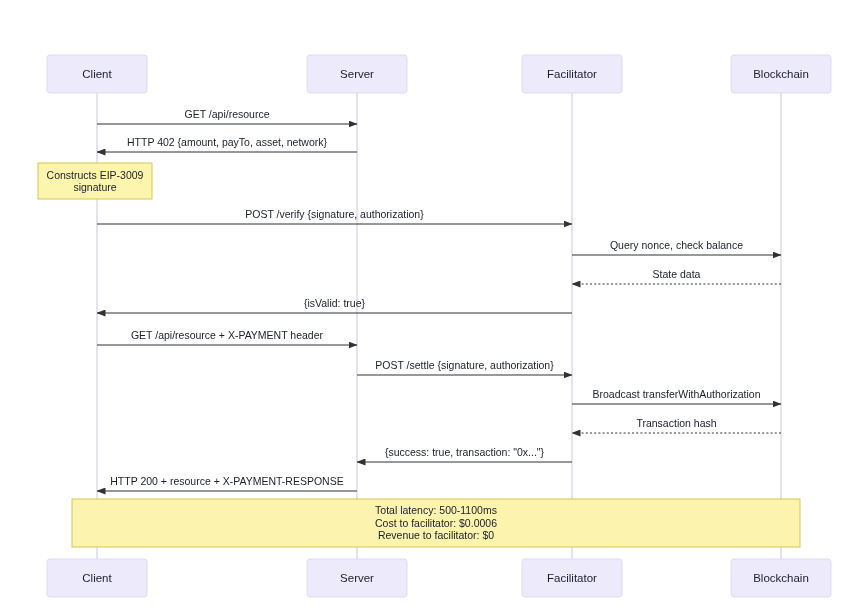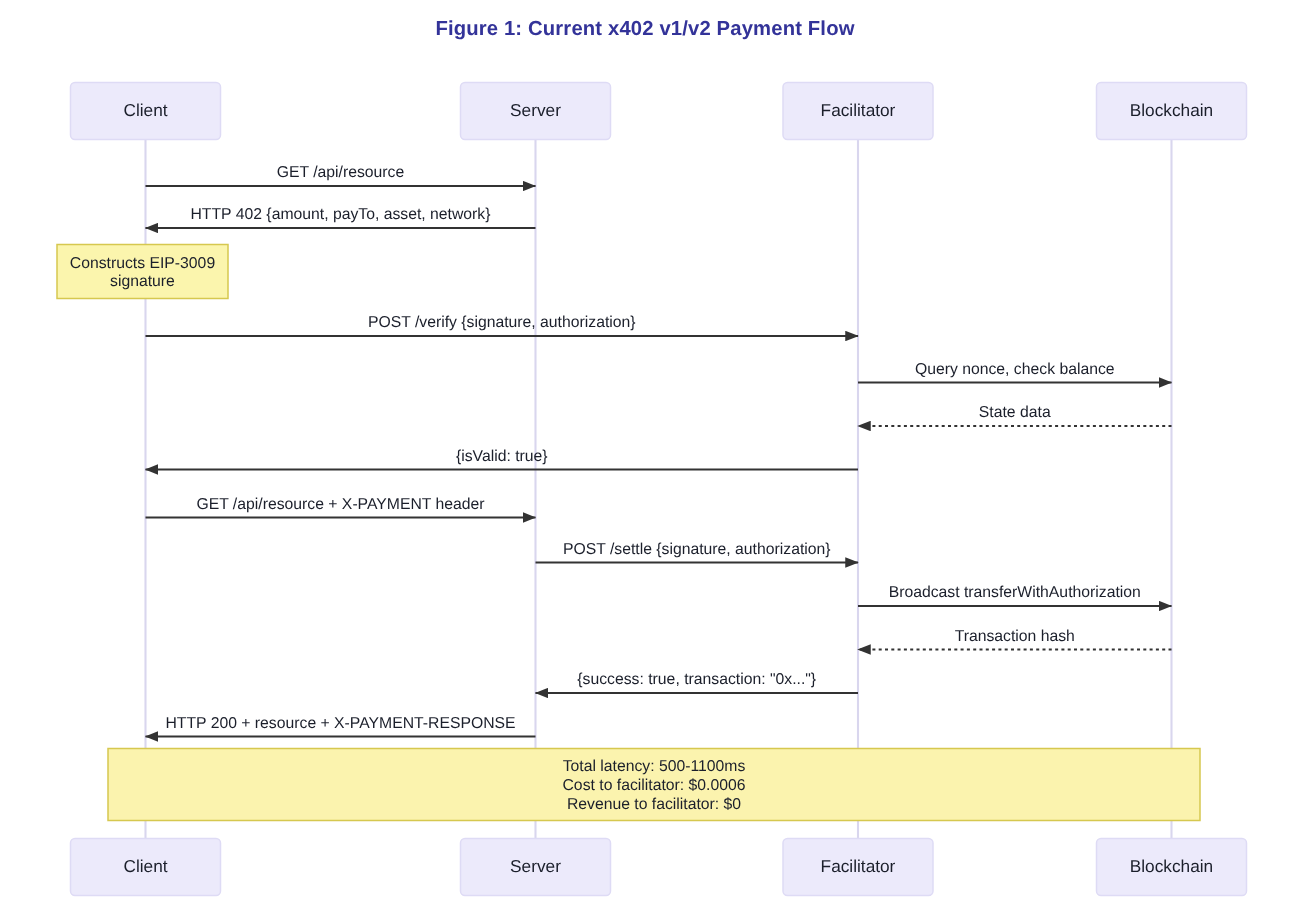--- a/index.html
+++ b/index.html
@@ -88,21 +88,20 @@
     font-size: 10.5px;
     fill: #1b1f2b;
     text-anchor: middle;
   }
 </style>
 </head>
 <body>
 
 <div id="diagram-root">
 
-  <div class="figure-title">Figure 1: Current x402 v1/v2 Payment Flow</div>
 
   <svg class="seq-canvas" viewBox="0 0 860 615">
     <defs>
       <marker id="arrow-right" markerWidth="9" markerHeight="7" refX="8.5" refY="3.5" orient="auto" markerUnits="userSpaceOnUse">
         <path d="M0,0 L9,3.5 L0,7 z" fill="#333333"></path>
       </marker>
       <marker id="arrow-left" markerWidth="9" markerHeight="7" refX="8.5" refY="3.5" orient="auto" markerUnits="userSpaceOnUse">
         <path d="M0,0 L9,3.5 L0,7 z" fill="#333333"></path>
       </marker>
     </defs>

